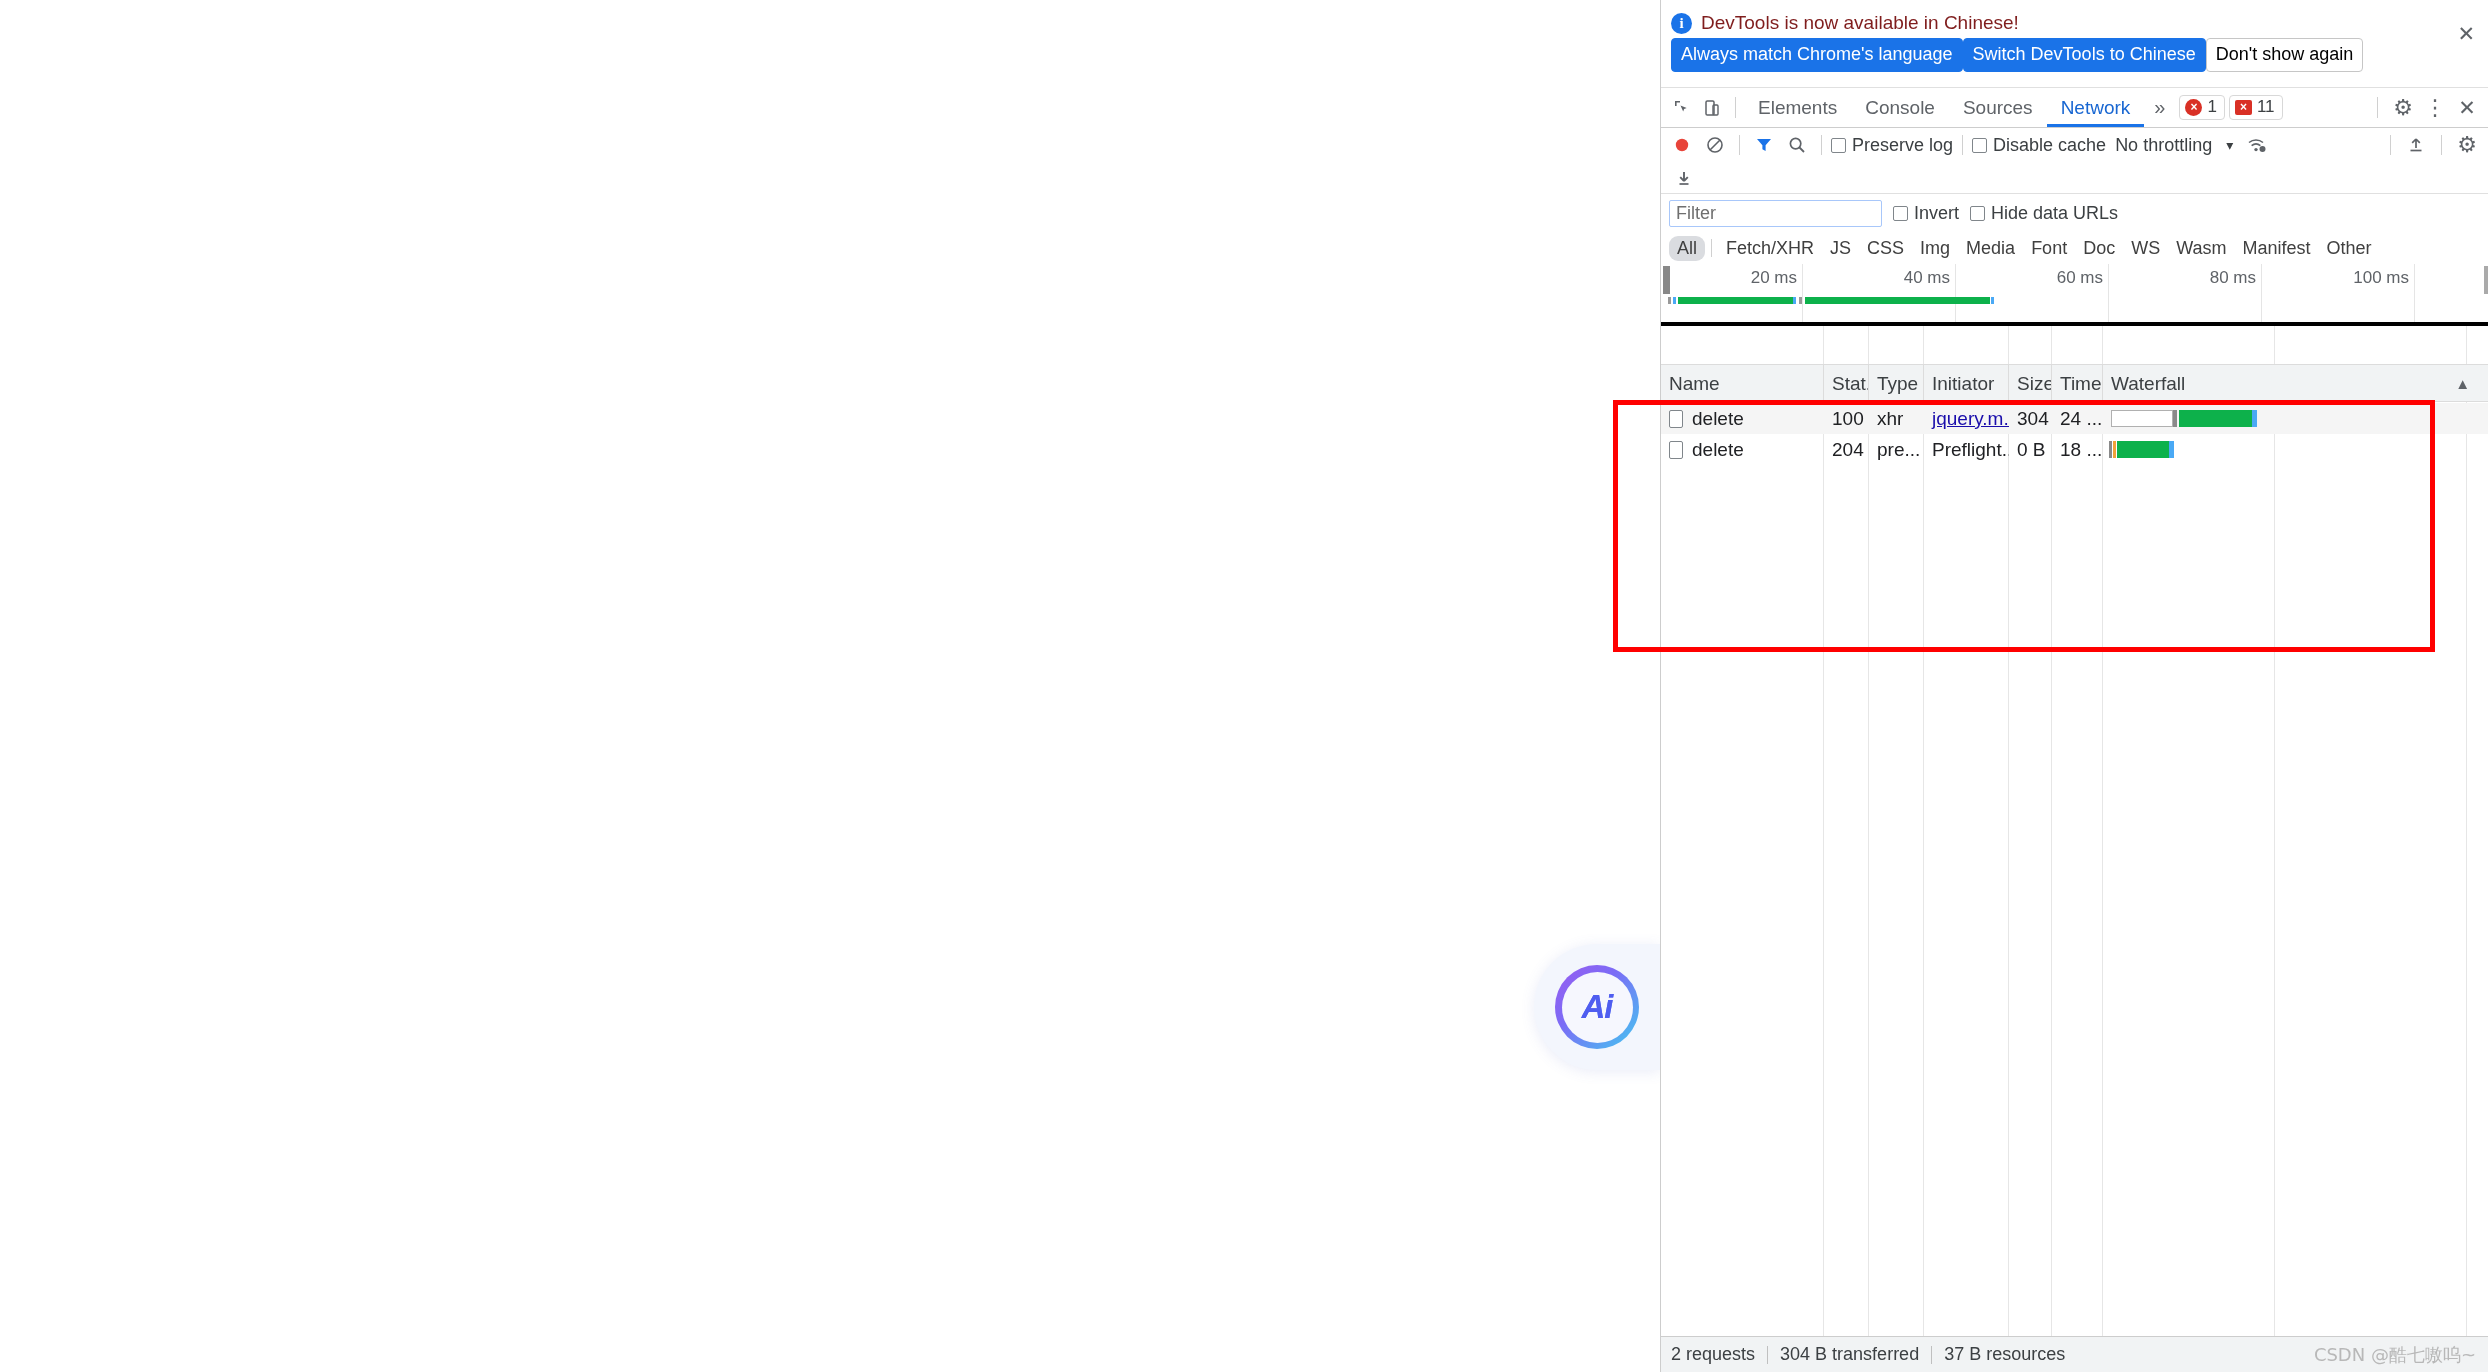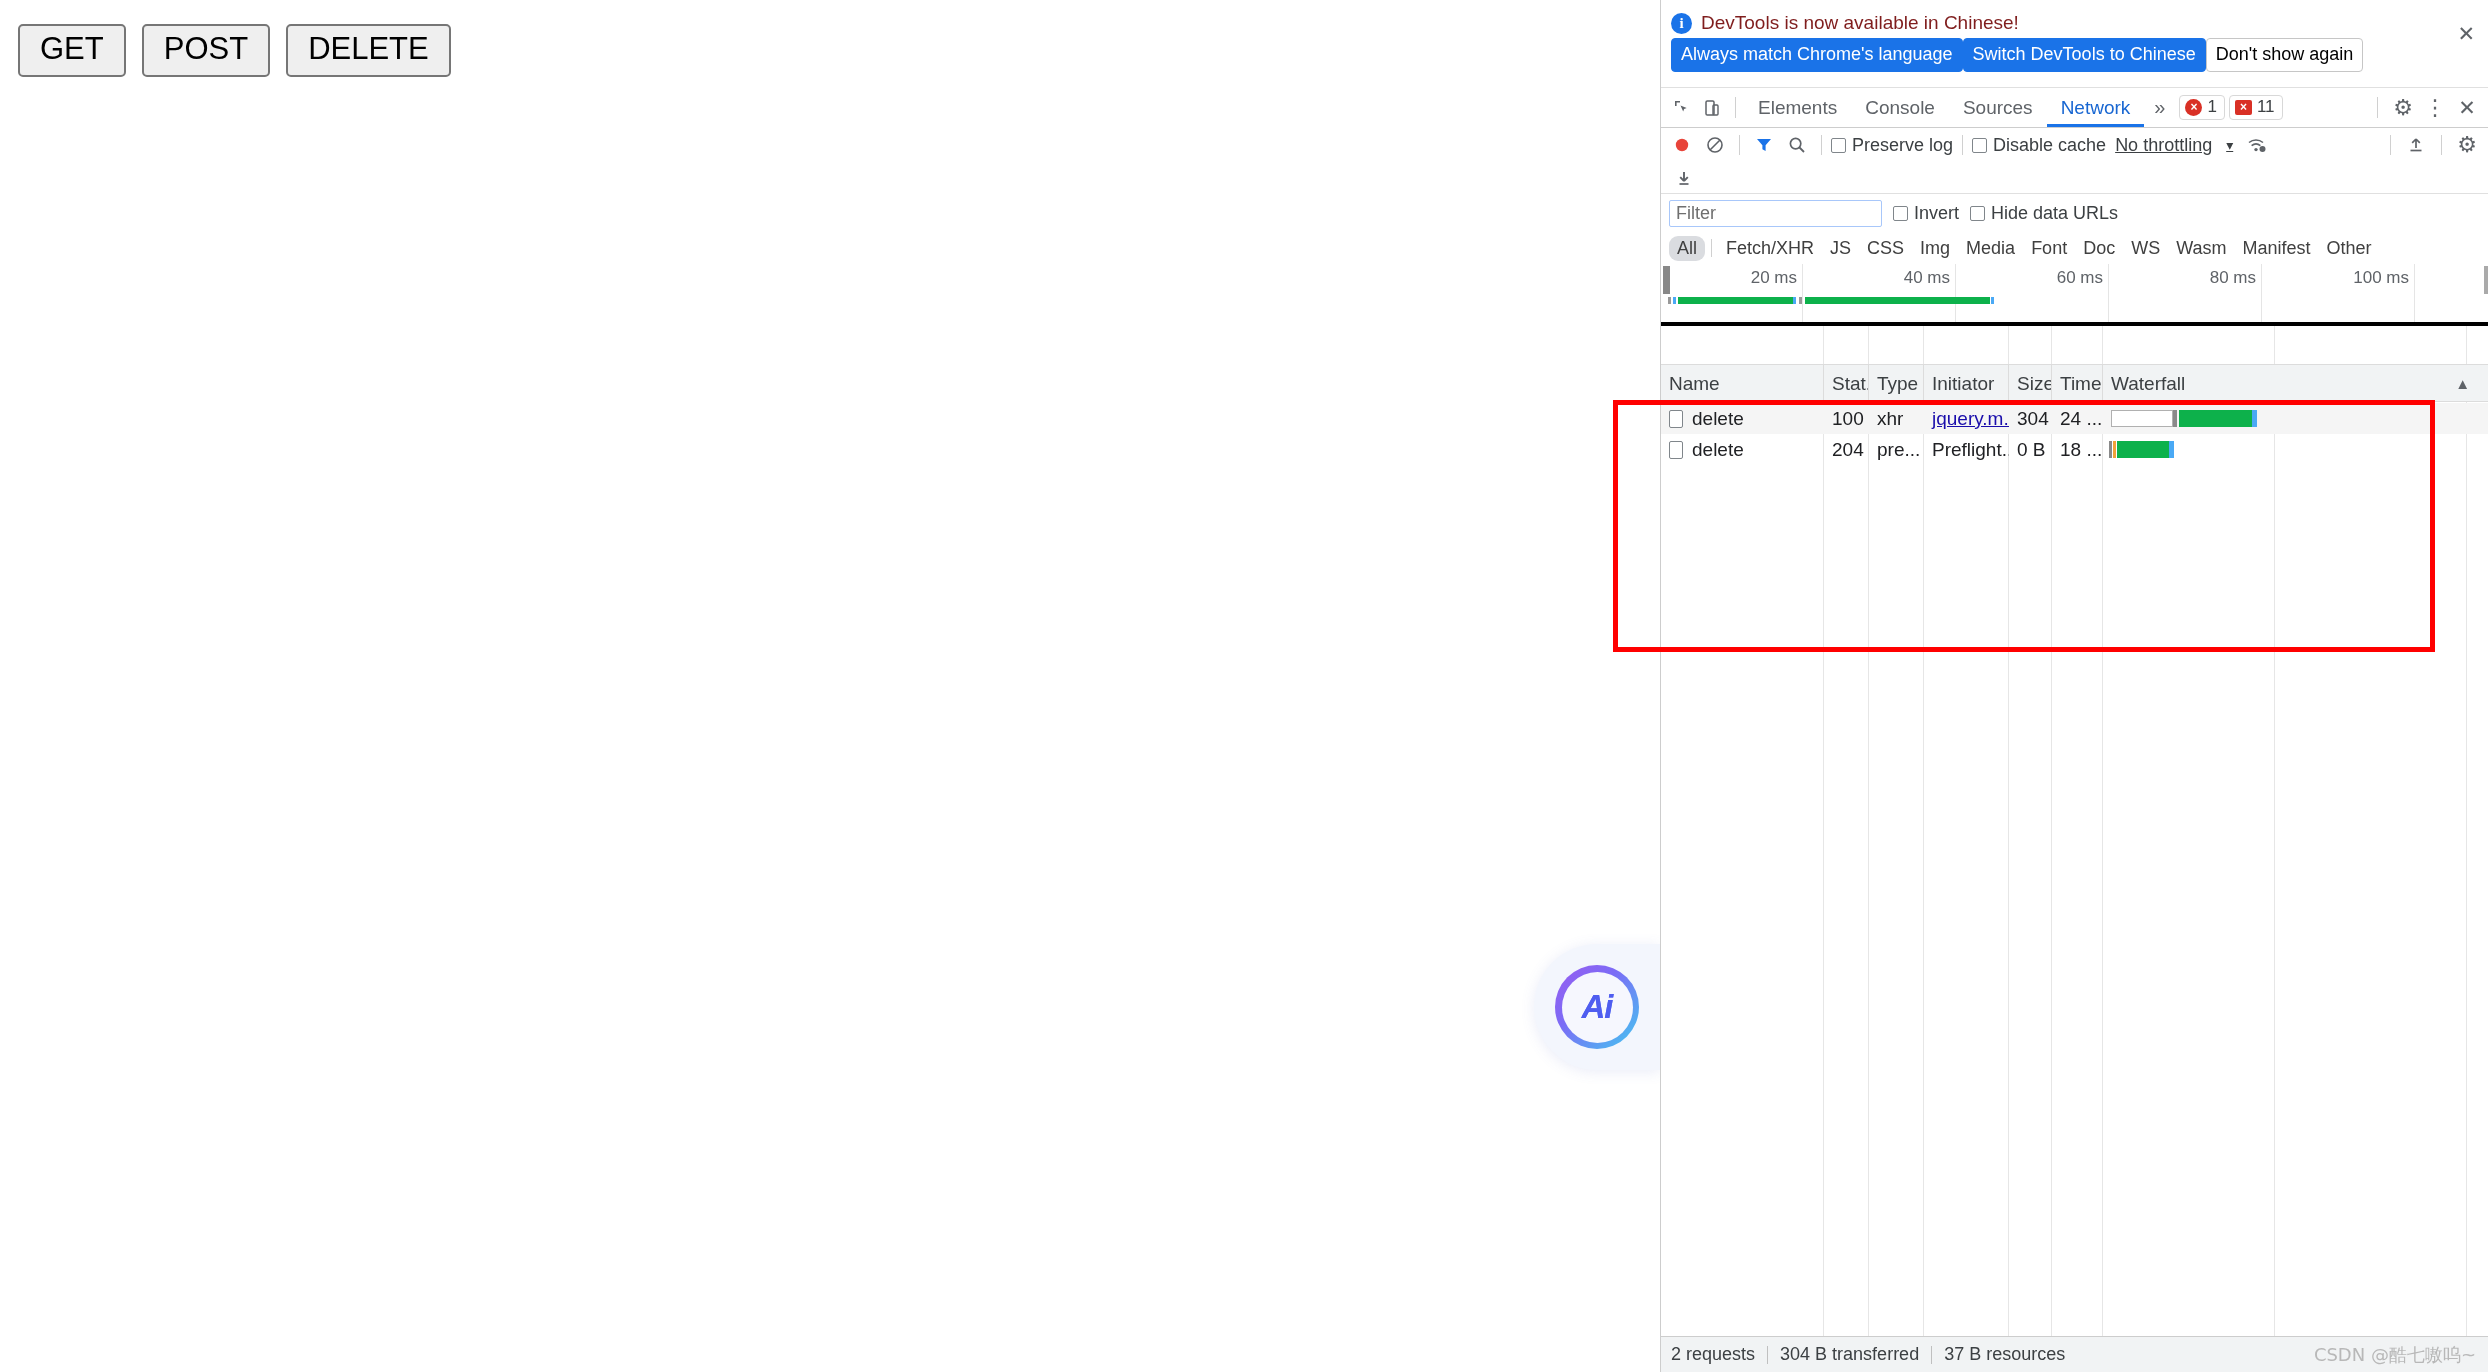--- a/index.html
+++ b/index.html
@@ -149,21 +149,21 @@
     display: flex; align-items: center;
     height: 34px;
     padding: 0 6px;
     gap: 3px;
     position: relative;
   }
   .nt-icon { width: 30px; height: 28px; display:flex; align-items:center; justify-content:center; cursor:pointer; }
   .nt-sep { width: 1px; height: 20px; background: #d0d0d0; margin: 0 6px; }
   .nt-check { display: flex; align-items: center; gap: 6px; font-size: 18px; color: #3c4043; cursor: pointer; white-space: nowrap; }
   .cbx { width: 15px; height: 15px; border: 1px solid #80868b; border-radius: 2px; background: #fff; display:inline-block; }
-  .nt-select { font-size: 18px; color: #3c4043; display:flex; align-items:center; gap: 14px; cursor: pointer; margin-left: 6px; white-space: nowrap; text-decoration: underline;}
+  .nt-select { font-size: 18px; color: #3c4043; display:flex; align-items:center; gap: 14px; cursor: pointer; margin-left: 6px; white-space: nowrap;}
   #net-toolbar-right { position: absolute; right: 6px; display:flex; align-items:center; gap: 4px; }
 
   #net-toolbar2 { height: 32px; display:flex; align-items:center; padding: 0 8px; border-bottom: 1px solid #e0e0e0; }
 
   
   #filter-row {
     display: flex; align-items: center; gap: 11px;
     height: 38px; padding: 0 8px;
   }
   #filter-input {
@@ -264,25 +264,20 @@
     border: 5px solid #ff0000;
     pointer-events: none;
   }
 </style>
 </head>
 <body>
 
 <div id="root">
 
   <div id="page-area">
-    <div class="btn-row">
-      <button class="http-btn">GET</button>
-      <button class="http-btn">POST</button>
-      <button class="http-btn">DELETE</button>
-    </div>
 
     <div id="ai-widget">
       <div id="ai-ring">
         <div id="ai-inner">
           <span id="ai-text">Ai</span>
         </div>
       </div>
     </div>
   </div>
 

